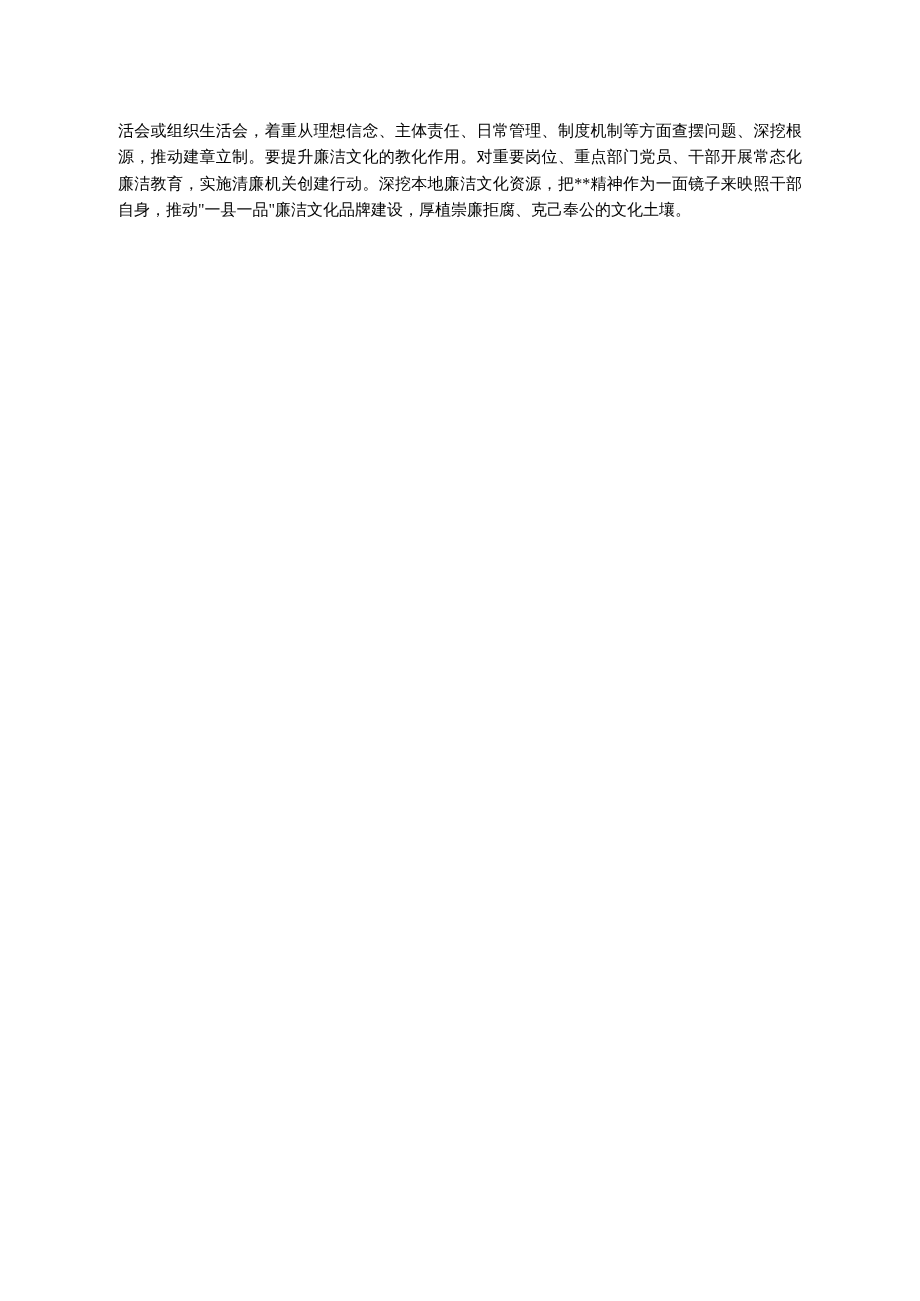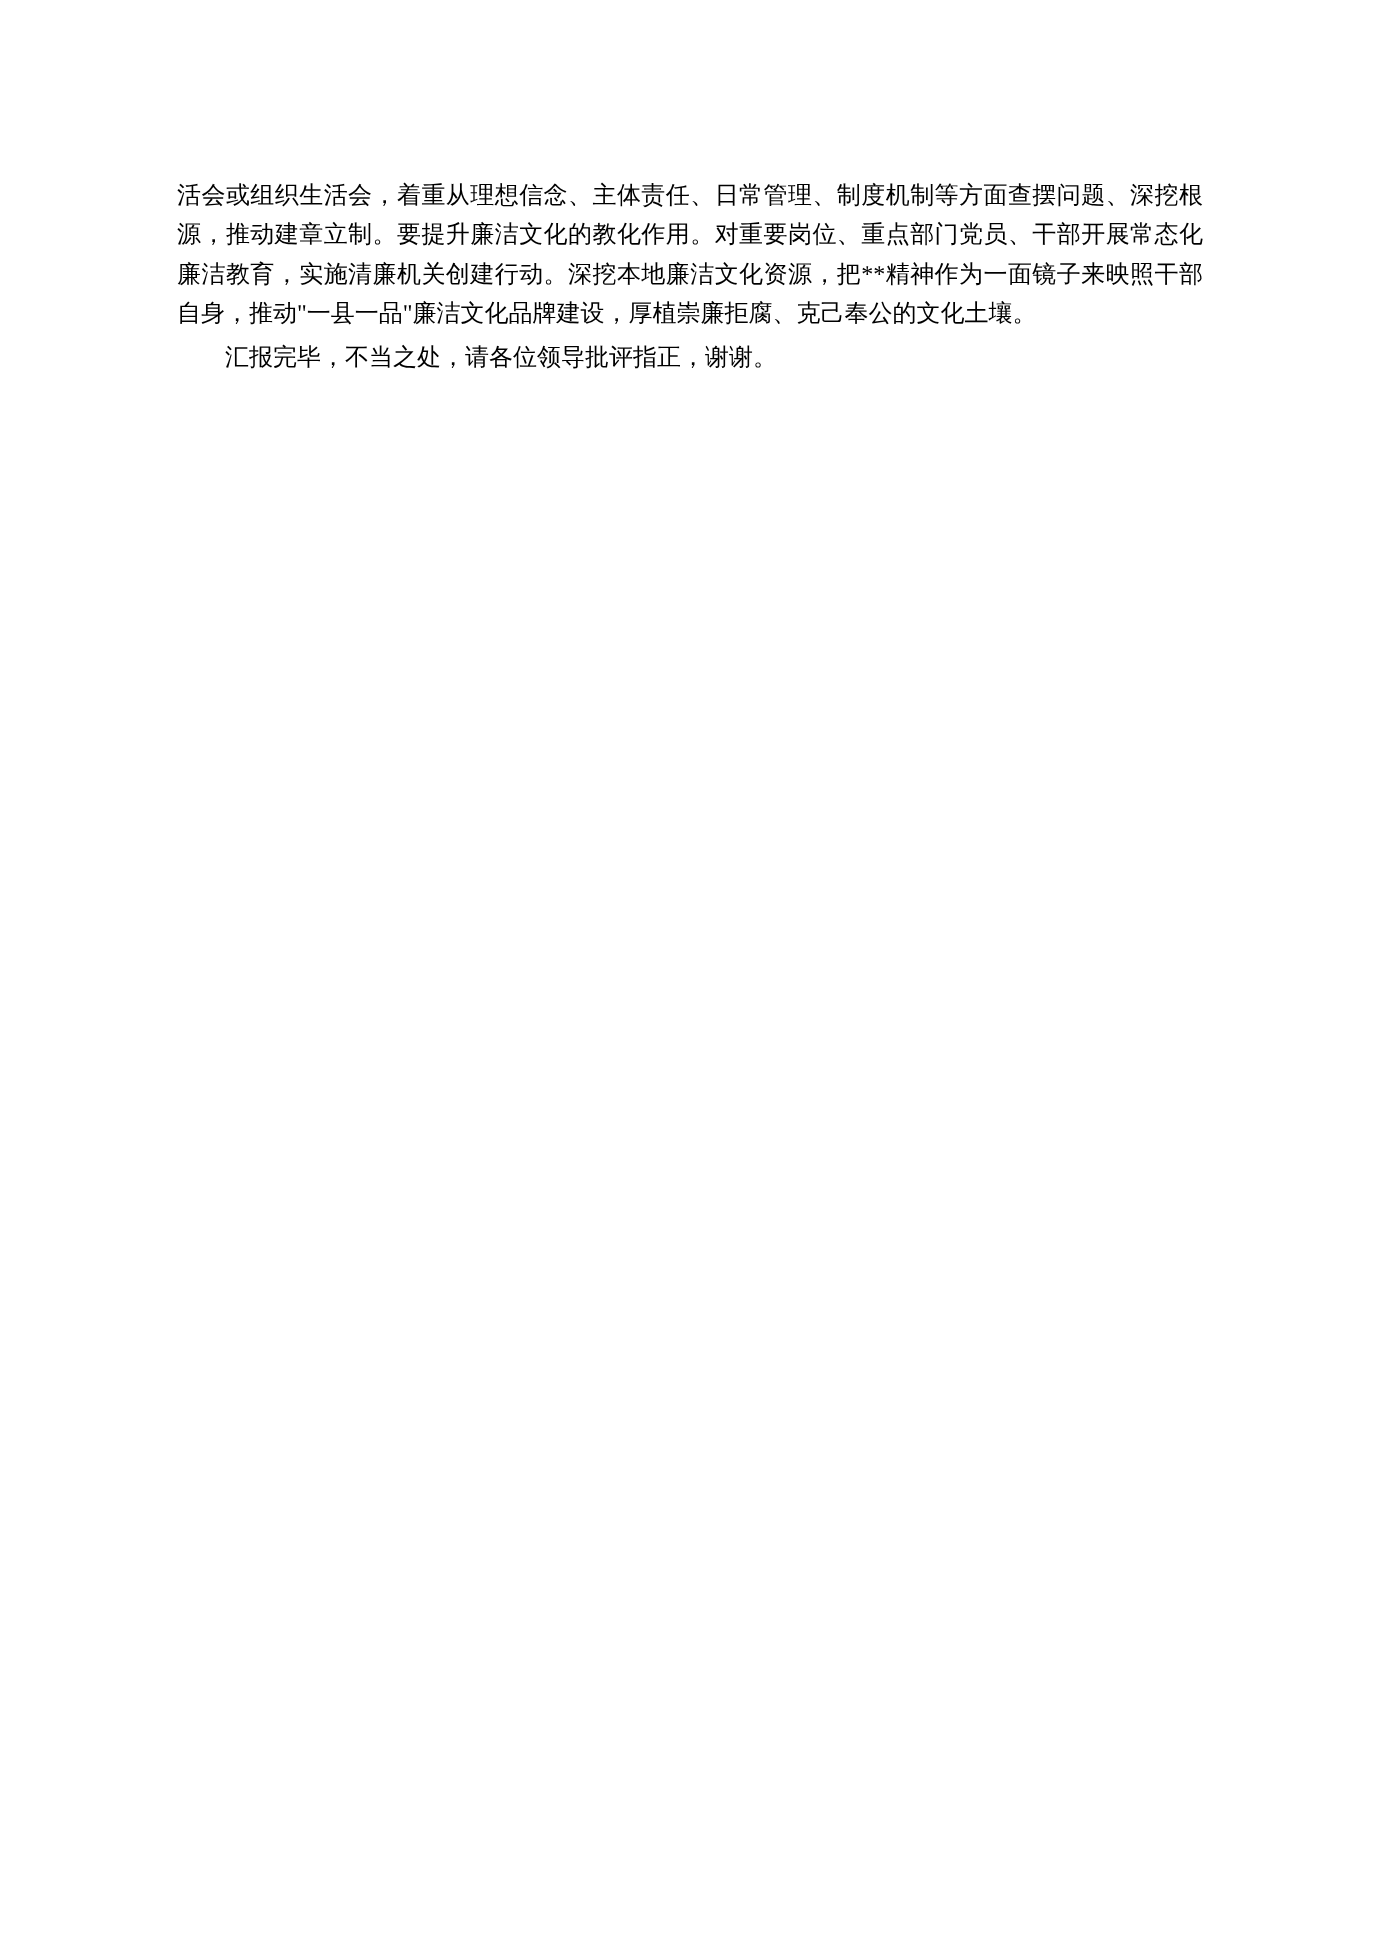--- a/index.html
+++ b/index.html
@@ -28,14 +28,13 @@
     }
     .paragraph.indent {
       text-indent: 2em;
     }
   </style>
 </head>
 <body>
 
 <div class="page">
   <p class="paragraph">活会或组织生活会，着重从理想信念、主体责任、日常管理、制度机制等方面查摆问题、深挖根源，推动建章立制。要提升廉洁文化的教化作用。对重要岗位、重点部门党员、干部开展常态化廉洁教育，实施清廉机关创建行动。深挖本地廉洁文化资源，把**精神作为一面镜子来映照干部自身，推动"一县一品"廉洁文化品牌建设，厚植崇廉拒腐、克己奉公的文化土壤。</p>
-  <p class="paragraph indent">汇报完毕，不当之处，请各位领导批评指正，谢谢。</p>
 </div>
 
 </body></html>

